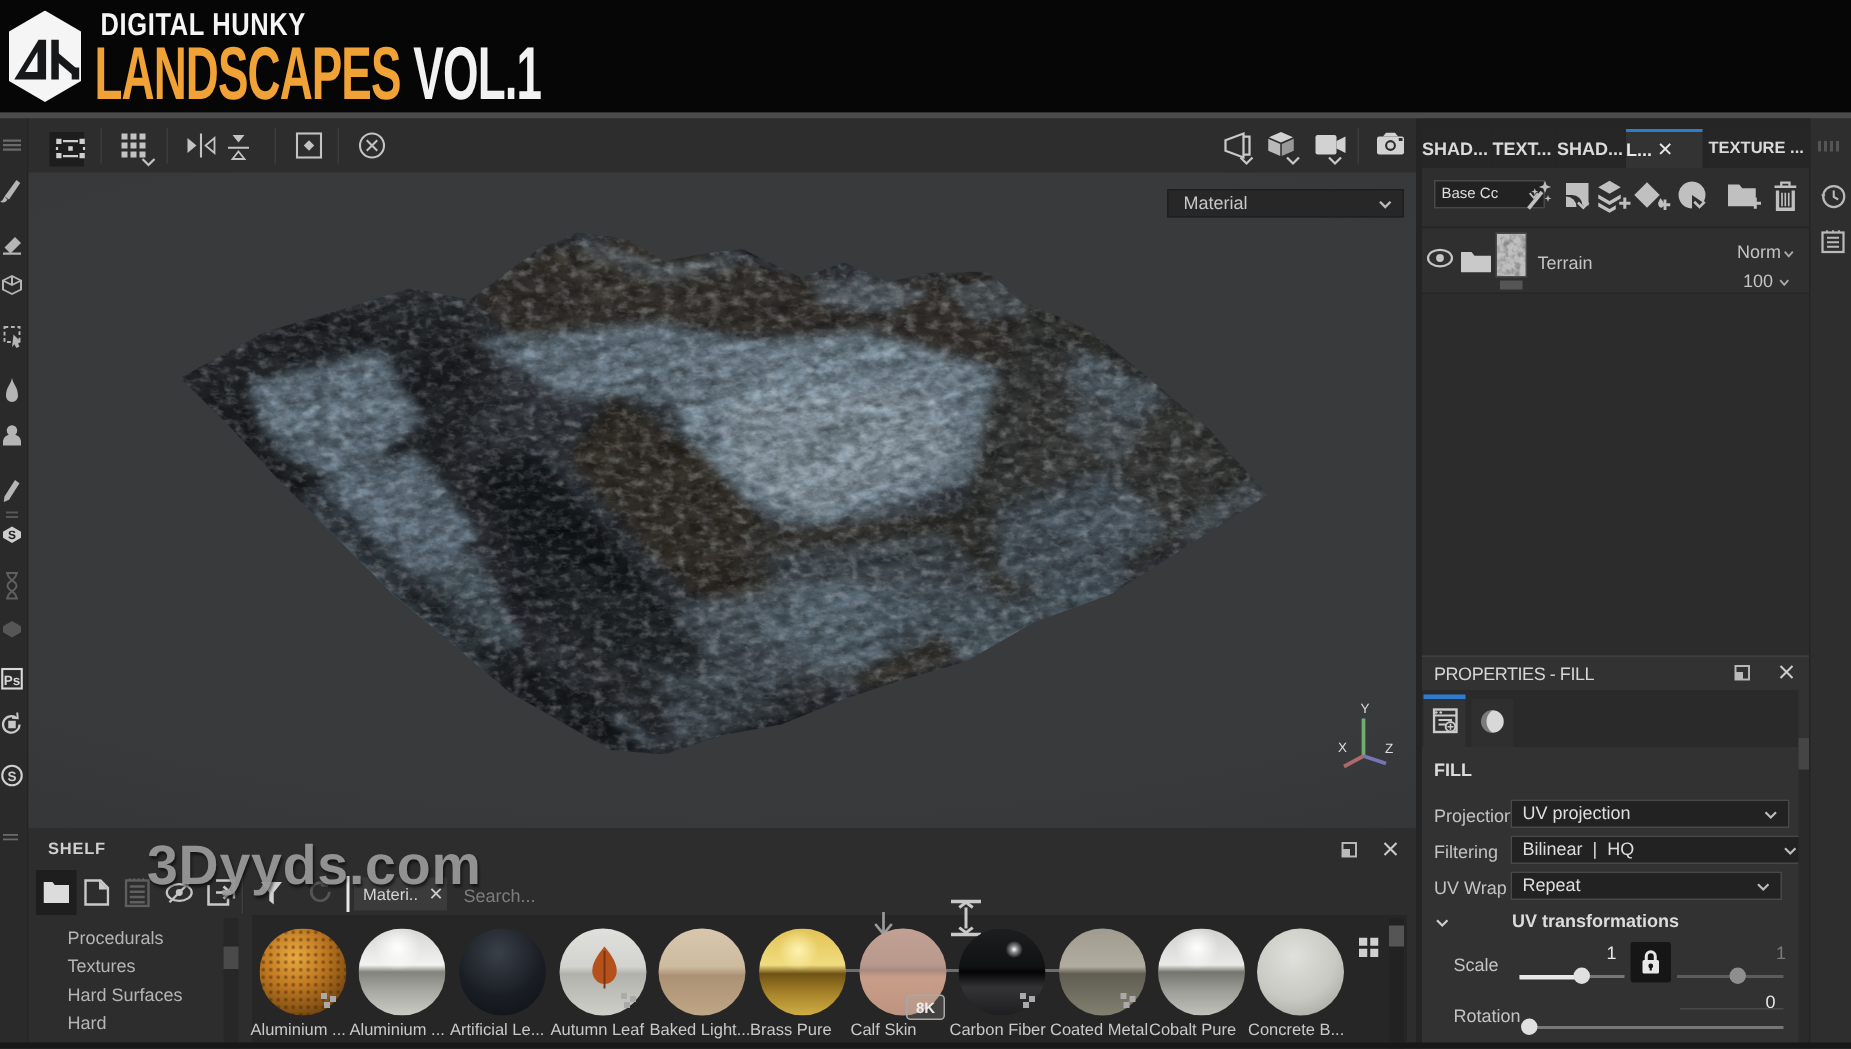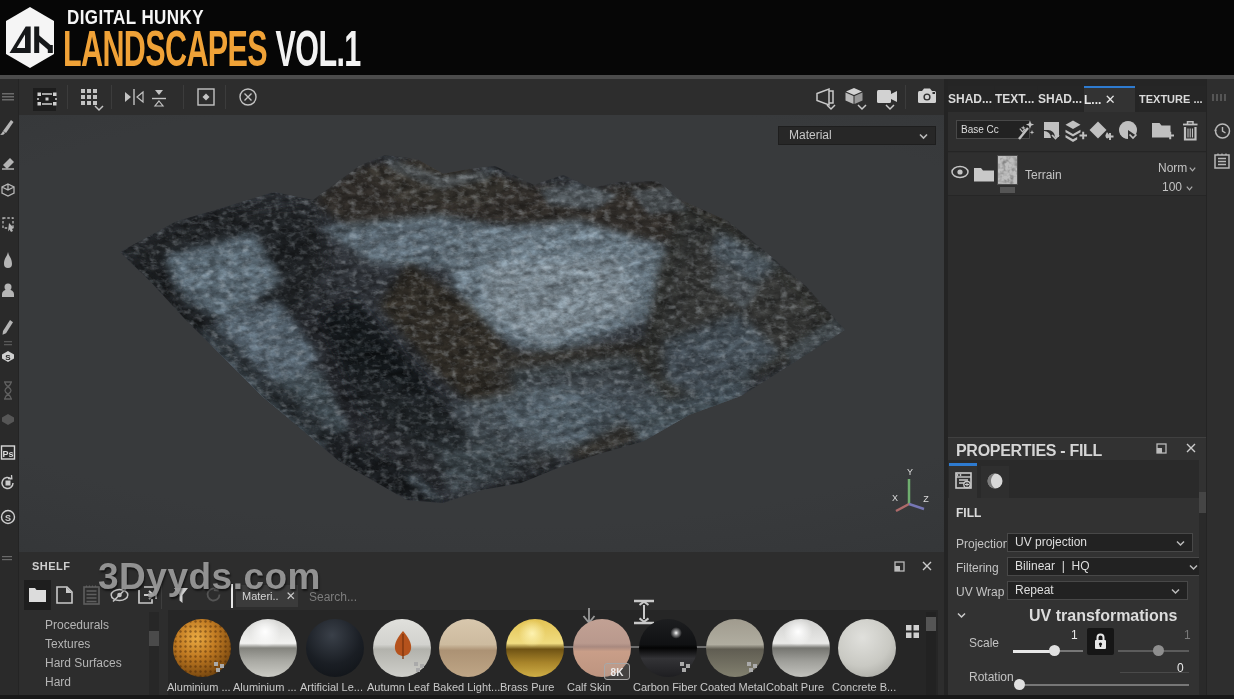--- a/index.html
+++ b/index.html
@@ -486,21 +486,21 @@
 <div class="abs lbl" style="left:1158px;top:161px;font-size:12px">Norm</div>
 <svg class="abs" style="left:1188px;top:165px" width="9" height="9" viewBox="0 0 10 10">
     <path d="M2,3 L5,6.5 L8,3" stroke="#aaa" stroke-width="1.4" fill="none"></path>
   </svg>
 <div class="abs lbl" style="left:1162px;top:180px;font-size:12px">100</div>
 <svg class="abs" style="left:1185px;top:184px" width="9" height="9" viewBox="0 0 10 10">
     <path d="M2,3 L5,6.5 L8,3" stroke="#aaa" stroke-width="1.4" fill="none"></path>
   </svg>
 
 <div class="abs" style="left:948px;top:437px;width:258px;height:262px;background:#323232;border-top:1px solid #404040"></div>
-<div class="abs" style="left:956px;top:442px;color:#d6d6d6;font-size:16px;font-weight:bold;letter-spacing:-0.3px">PROPERTIES - FILL</div>
+<div class="abs" style="left:956px;top:442px;color:#d6d6d6;font-size:12px;font-weight:normal;letter-spacing:-0.3px">PROPERTIES - FILL</div>
 <svg class="abs" style="left:1156px;top:443px" width="11" height="11" viewBox="0 0 11 11">
     <rect x="1" y="1" width="9" height="9" fill="none" stroke="#bbb" stroke-width="1.3"></rect>
     <rect x="1" y="5" width="5" height="5" fill="#bbb"></rect>
   </svg>
 <svg class="abs" style="left:1185px;top:442px" width="12" height="12" viewBox="0 0 12 12">
     <path d="M2,2 L10,10 M10,2 L2,10" stroke="#ccc" stroke-width="1.4"></path>
   </svg>
 
 <div class="abs" style="left:948px;top:460px;width:251px;height:38px;background:#2a2a2a"></div>
 <div class="abs" style="left:949px;top:463px;width:28px;height:35px;background:#323232;border-top:3px solid #2e7bd0"></div>
@@ -528,21 +528,21 @@
 <div class="abs dd" style="left:1007px;top:557px;width:199px;height:19px;line-height:17px">Bilinear&nbsp; | &nbsp;HQ<svg class="ddchev" width="11" height="11" viewBox="0 0 11 11">
       <path d="M2,3.5 L5.5,7 L9,3.5" stroke="#bbb" stroke-width="1.5" fill="none"></path>
     </svg></div>
 <div class="abs lbl" style="left:956px;top:585px">UV Wrap</div>
 <div class="abs dd" style="left:1007px;top:581px;width:181px;height:19px;line-height:17px">Repeat<svg class="ddchev" width="11" height="11" viewBox="0 0 11 11">
       <path d="M2,3.5 L5.5,7 L9,3.5" stroke="#bbb" stroke-width="1.5" fill="none"></path>
     </svg></div>
 <svg class="abs" style="left:956px;top:610px" width="11" height="11" viewBox="0 0 11 11">
     <path d="M2,3.5 L5.5,7 L9,3.5" stroke="#ccc" stroke-width="1.5" fill="none"></path>
   </svg>
-<div class="abs" style="left:1029px;top:607px;color:#dcdcdc;font-size:16px;font-weight:bold">UV transformations</div>
+<div class="abs" style="left:1008px;top:607px;color:#dcdcdc;font-size:12px;font-weight:bold">UV transformations</div>
 <div class="abs lbl" style="left:969px;top:636px">Scale</div>
 <div class="abs lbl" style="left:1071px;top:628px;color:#e8e8e8">1</div>
 <div class="abs" style="left:1013px;top:650px;width:70px;height:2px;background:#777"></div>
 <div class="abs" style="left:1013px;top:649.5px;width:41px;height:3px;background:#e8e8e8"></div>
 <div class="abs" style="left:1049px;top:645px;width:11px;height:11px;border-radius:50%;background:#e0e0e0"></div>
 <div class="abs" style="left:1087px;top:628px;width:27px;height:27px;background:#161616;border-radius:2px"></div>
 <svg class="abs" style="left:1094px;top:633px" width="13" height="17" viewBox="0 0 13 17">
     <rect x="1" y="7" width="11" height="9" fill="#e8e8e8" rx="1"></rect>
     <path d="M3.5,7 v-2.5 a3,3 0 0 1 6,0 v2.5" fill="none" stroke="#e8e8e8" stroke-width="2"></path>
     <circle cx="6.5" cy="11" r="1.6" fill="#161616"></circle>

